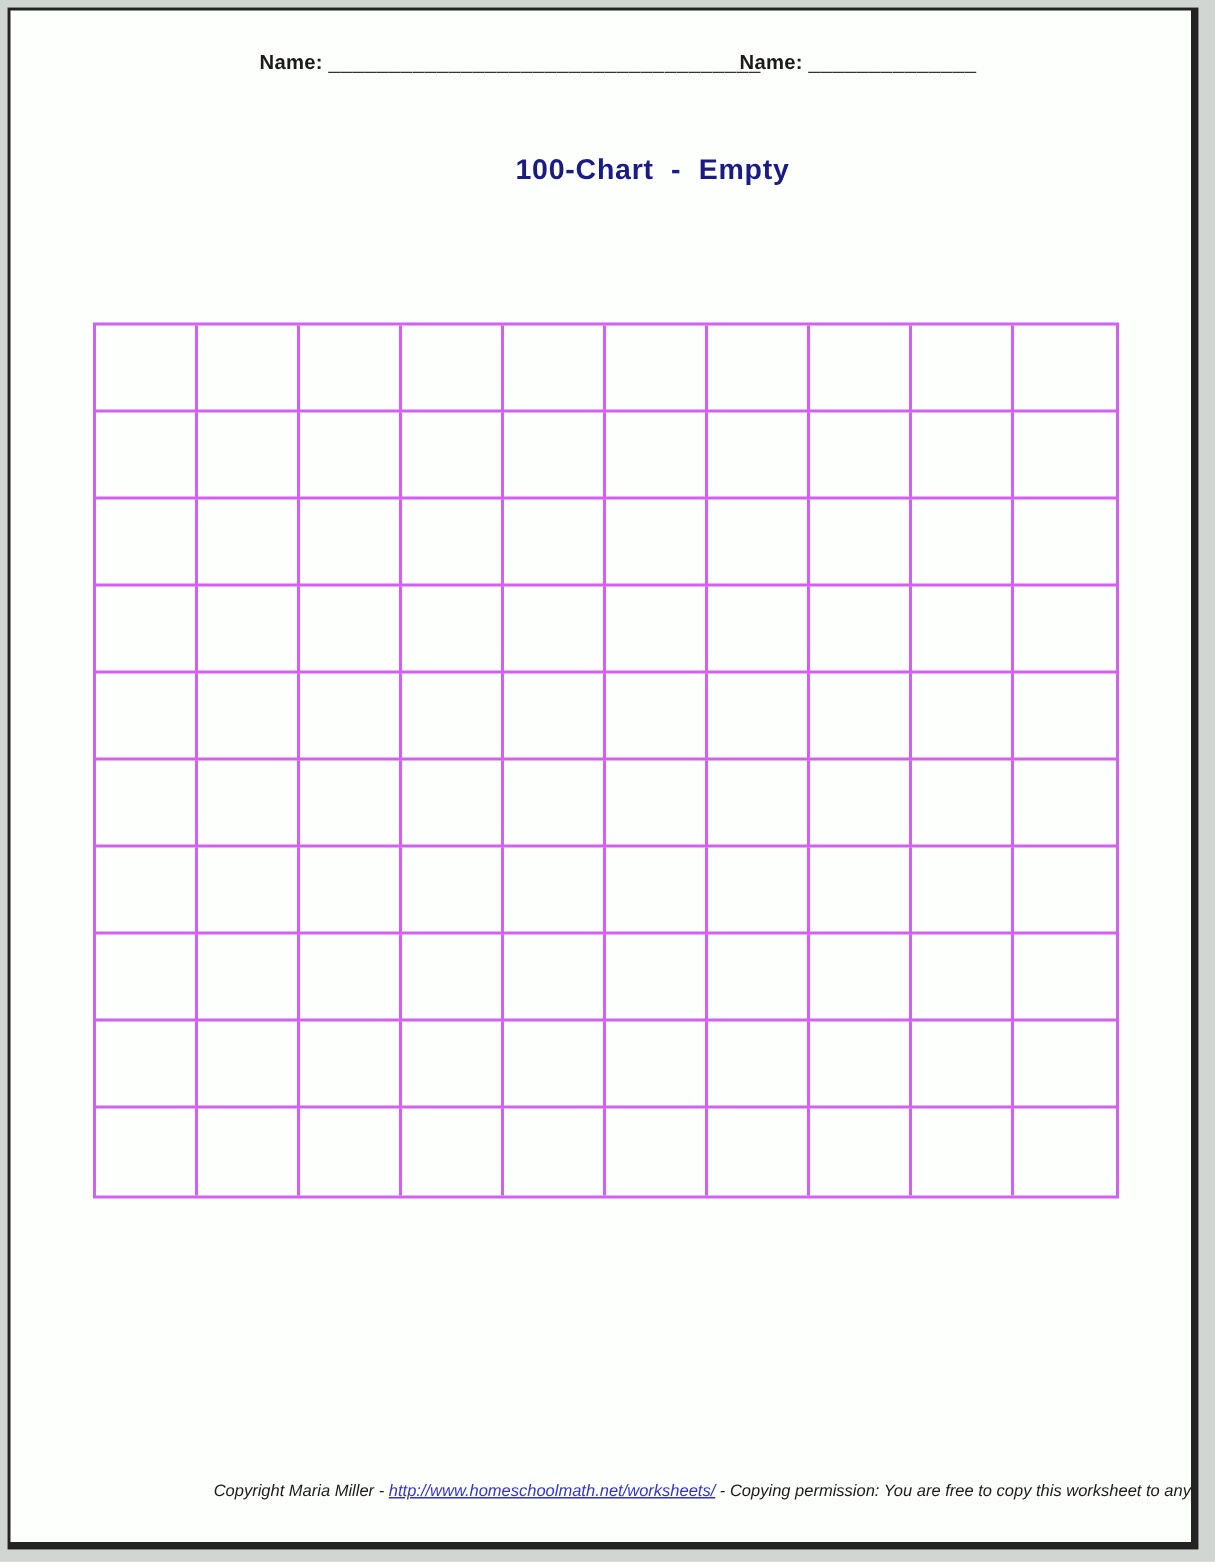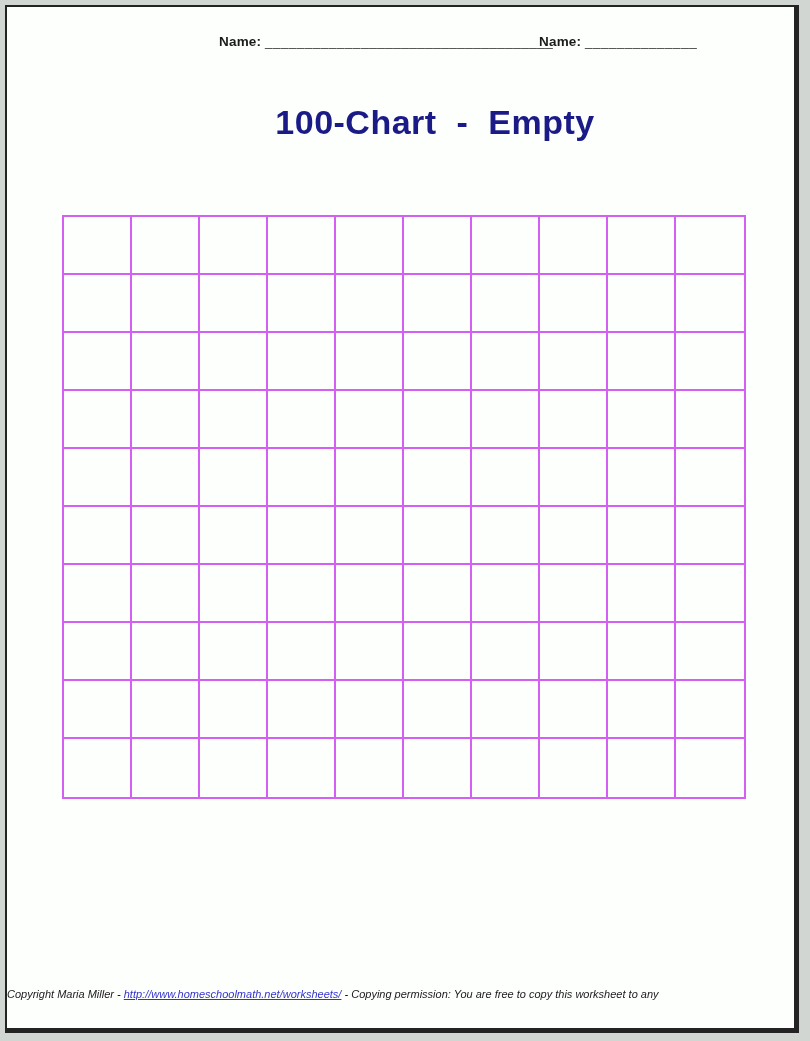--- a/index.html
+++ b/index.html
@@ -24,30 +24,30 @@
   .header-line {
     position: absolute;
     top: 27px; left: 0; right: 0;
     height: 20px;
     font-size: 13.5px;
     color: #1b1b1b;
     white-space: nowrap;
   }
   .name-group { position: absolute; left: 166px; top: 0; }
   .date-group { position: absolute; left: 486px; top: 0; }
-  .field-label { font-weight: bold; letter-spacing: 0.2px; margin-left: 46px; }
+  .field-label { font-weight: bold; letter-spacing: 0.2px; }
   .blank { font-weight: normal; color: #333; letter-spacing: 0.5px; }
 
   .title {
     position: absolute;
     top: 96px; left: 0;
     width: 100%;
     padding-left: 69px;
     text-align: center;
-    font-size: 34px;
+    font-size: 19px;
     font-weight: bold;
     letter-spacing: 0.5px;
     white-space: pre;
   }
 
   .instruction {
     position: absolute;
     top: 156px; left: 55px;
     font-size: 19.5px;
     color: #141414;
@@ -65,21 +65,21 @@
     border-bottom: 2px solid;
     border-color: inherit;
     background: transparent;
   }
   .grid-cell.last-col { border-right: none; }
   .grid-cell.last-row { border-bottom: none; }
 
   .footer {
     position: absolute;
     top: 976px; left: 0; right: 0;
-    text-align: left;
+    text-align: right;
     font-style: italic;
     font-size: 11px;
     line-height: 22px;
     color: #1a1a1a;
   }
   .footer a { text-decoration: underline; cursor: pointer; }
 </style>
 </head>
 <body>
 

